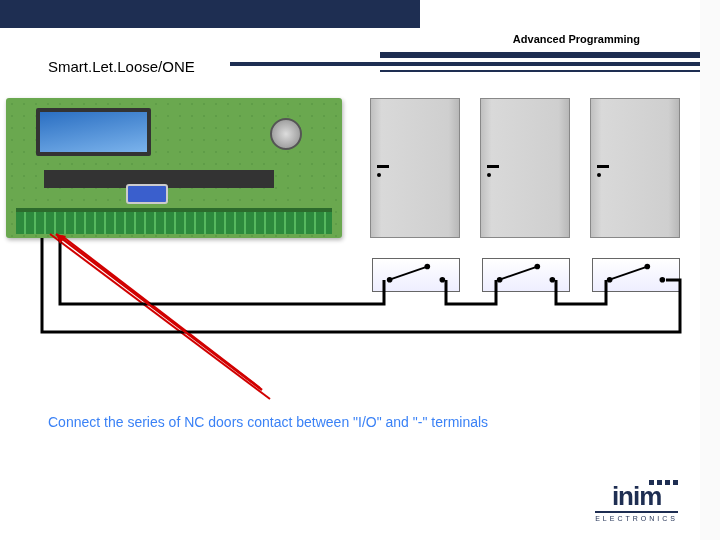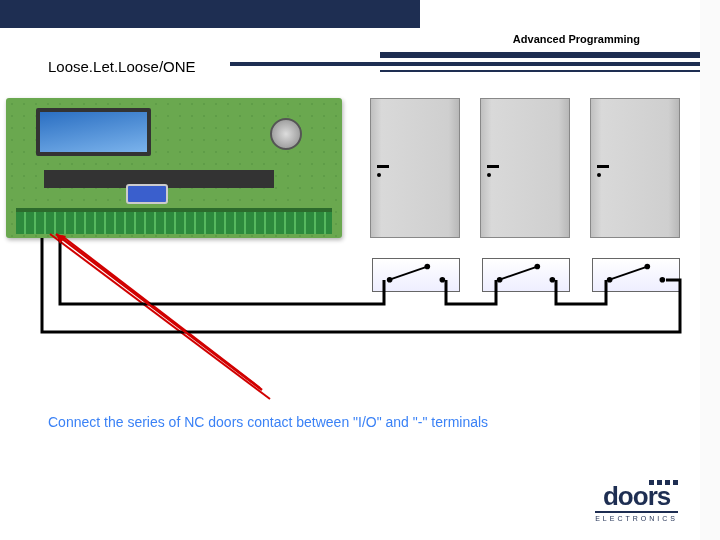--- a/index.html
+++ b/index.html
@@ -60,21 +60,21 @@
 <body>
 
 <div class="slide">
 
   <div class="header-band"></div>
   <div class="header-tag">Advanced Programming</div>
   <div class="subtitle-band"></div>
   <div class="header-line1"></div>
   <div class="header-line2"></div>
   <div class="header-line3"></div>
-  <div class="subtitle">Loose.Let.Loose/ONE</div>
+  <div class="subtitle">Smart.Let.Loose/ONE</div>
 
   <div class="pcb">
     <div class="pcb-traces"></div>
     <div class="pcb-lcd"></div>
     <div class="pcb-buzzer"></div>
     <div class="pcb-ic"></div>
     <div class="pcb-db"></div>
     <div class="pcb-term-shadow"></div>
     <div class="pcb-terminals"></div>
   </div>
@@ -157,18 +157,18 @@
 
   <div class="body-text">Connect the series of NC doors contact between "I/O" and "-" terminals</div>
 
   <div class="logo">
     <div class="logo-dots">
       <span></span>
         <span></span>
         <span></span>
         <span></span>
     </div>
-    <div class="logo-name">doors</div>
+    <div class="logo-name">inim</div>
     <div class="logo-bar"></div>
     <div class="logo-sub">ELECTRONICS</div>
   </div>
 
 </div>
 
 </body></html>

